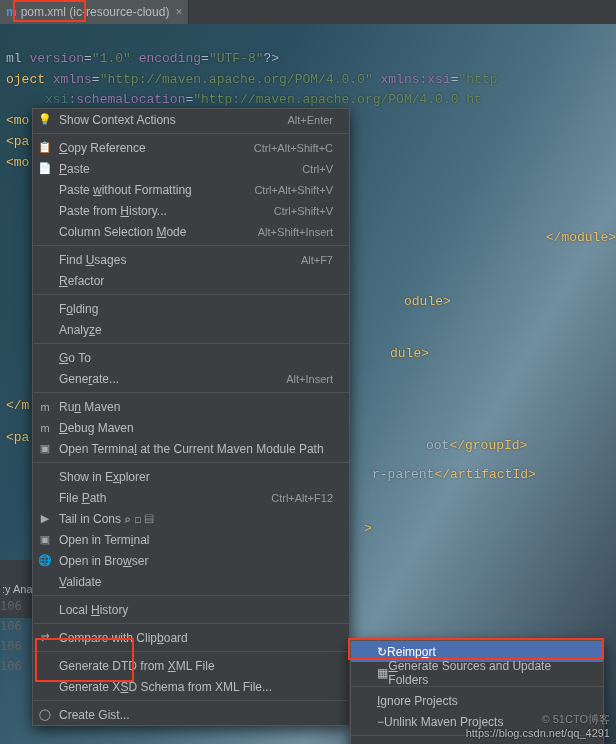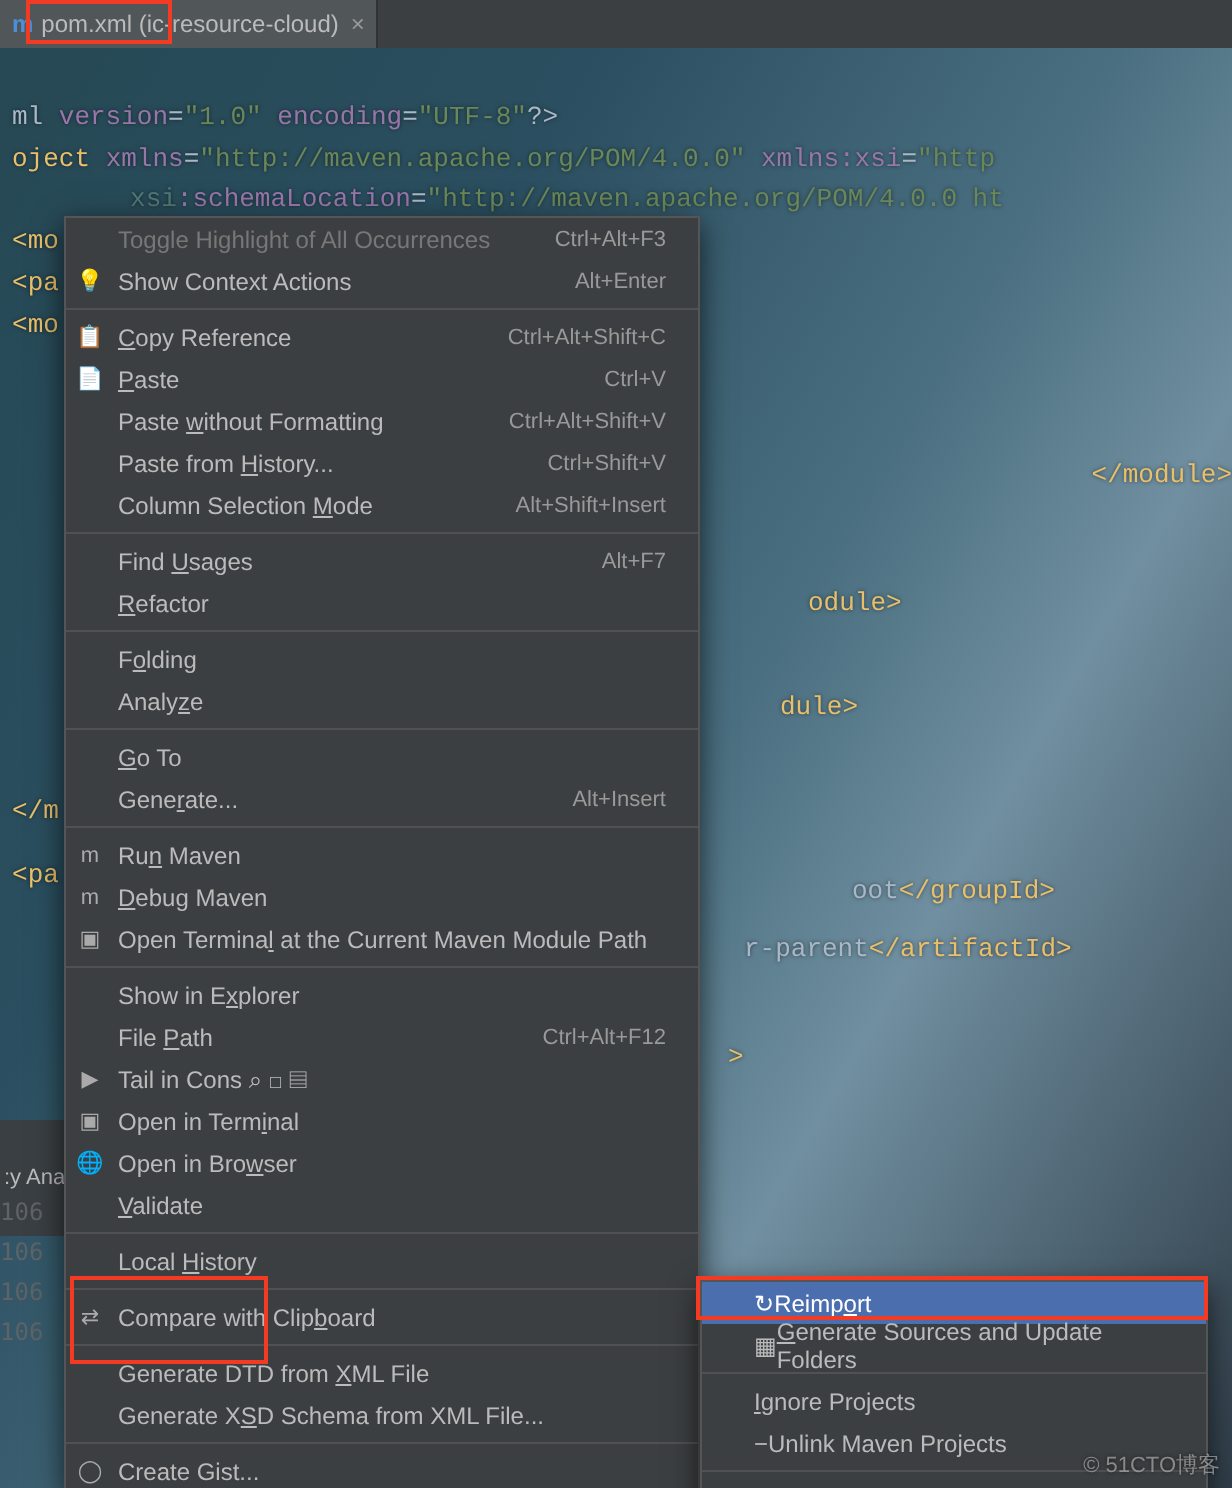--- a/index.html
+++ b/index.html
@@ -25,21 +25,21 @@
     font-size: 13px;
     line-height: 1.6;
     white-space: pre;
     padding-left:6px;
     color:#a9b7c6;
     text-shadow:0 0 2px #0008;
   }
   .kw  { color:#e8bf6a; }        
   .quo { color:#6a8759; }
   .attr{ color:#9876aa; }
-  .ns  { color:#507874;margin-left:20px; }
+  .ns  { color:#507874; }
   .gutter {
     position:absolute;
     left:0; top:596px;
     font-family: "Consolas",monospace;
     font-size:12px;
     color:#606366;
     line-height:20px;
     text-align:left;
     width:28px;
   }
@@ -171,24 +171,20 @@
 <div class="tabbar">
   <div class="tab">
     <span class="m-ico">m</span>
     <span>pom.xml (ic-resource-cloud)</span>
     <span class="x">×</span>
   </div>
 </div>
 <div class="red-box1"></div>
 
 <div class="menu" id="mainMenu">
-    <div class="item disabled">
-      <span>Toggle Highlight of All Occurrences</span>
-      <span class="sc">Ctrl+Alt+F3</span>
-    </div>
     <div class="item">
       <span class="ico">💡</span>
       <span>Show Context Actions</span>
       <span class="sc">Alt+Enter</span>
     </div>
     <div class="sep"></div>
     <div class="item">
       <span class="ico">📋</span>
       <span><u>C</u>opy Reference</span>
       <span class="sc">Ctrl+Alt+Shift+C</span>
@@ -313,13 +309,14 @@
     <div class="item">
       <span>Open 'setting</span>
     </div>
   </div>
 
 <div class="red-box2"></div>
 <div class="red-box3"></div>
 
 <div class="watermarks">
   <div class="w1">© 51CTO博客</div>
+  <div>https://blog.csdn.net/qq_4291</div>
 </div>
 
 </body></html>

